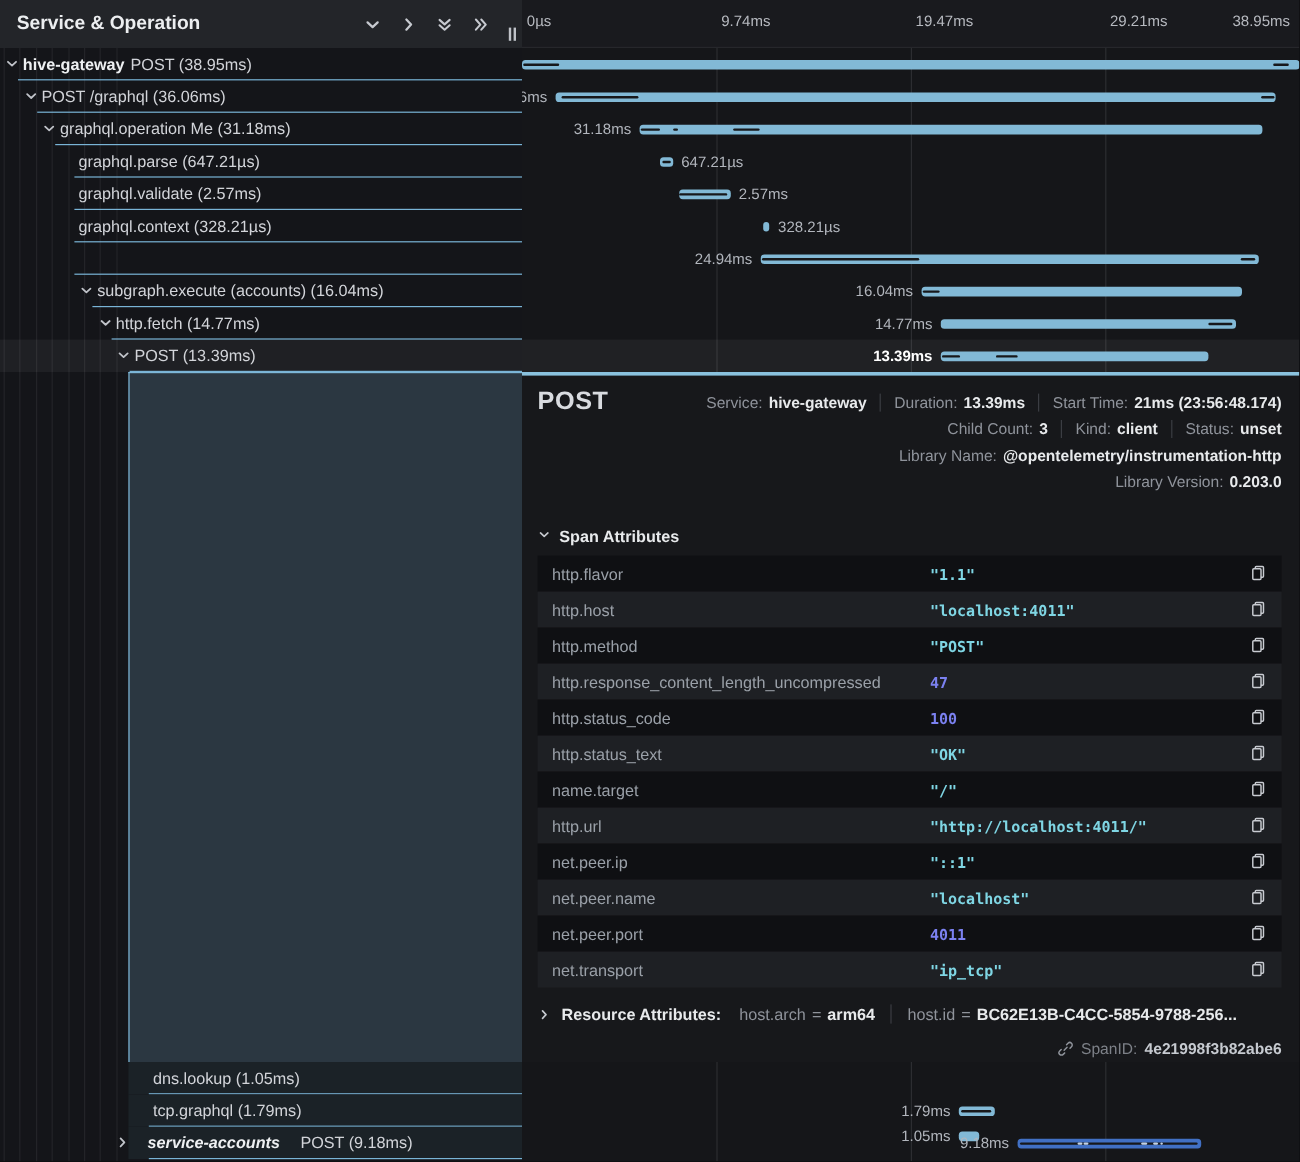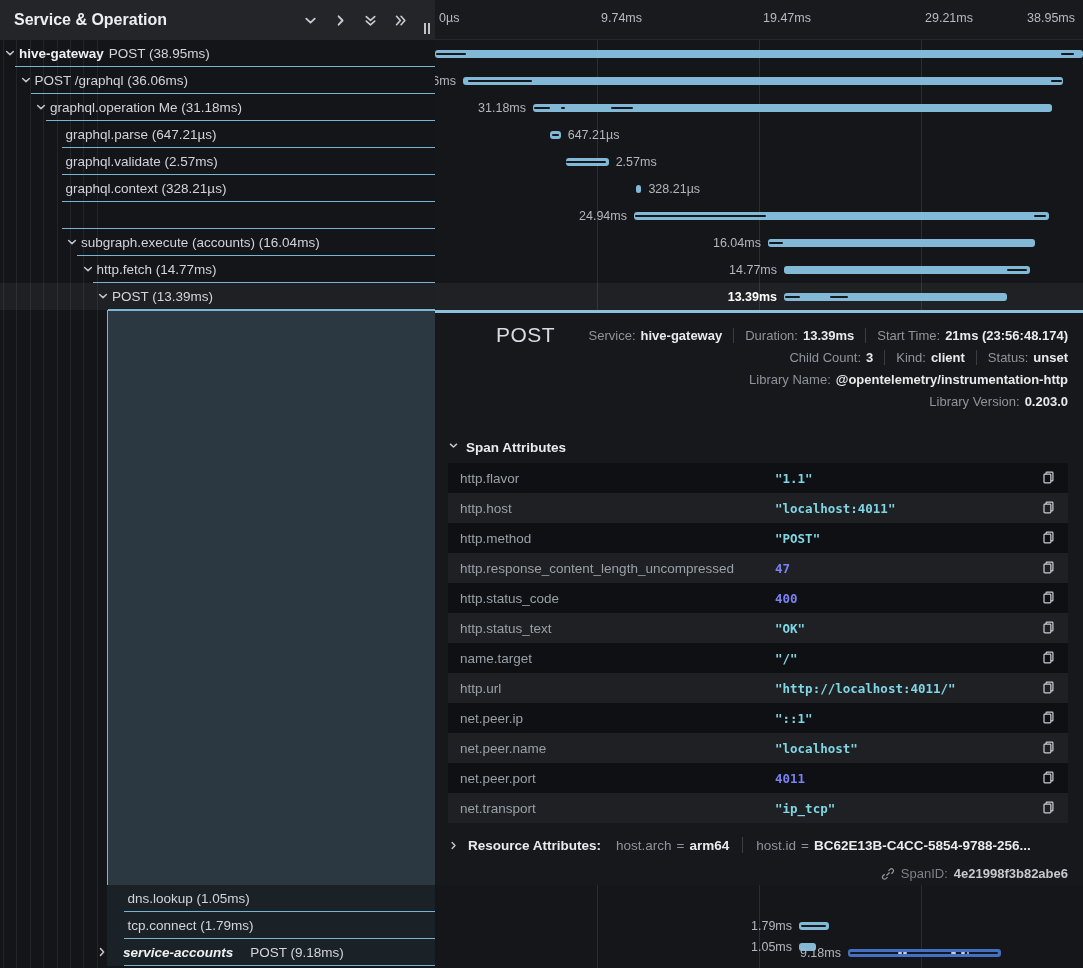--- a/index.html
+++ b/index.html
@@ -40,22 +40,22 @@
   .brow.sel{background:rgba(255,255,255,0.05);}
   .bar{position:absolute;top:10px;height:8px;border-radius:3px;background:#82b9d6;cursor:pointer;}
   .bar.alt{background:#4170c4;}
   .notch{position:absolute;top:13px;height:2px;background:#17181b;border-radius:1px;z-index:3;}
   .notch.lt{background:#c3d2e4;}
   .blabel{position:absolute;top:7px;font-size:12.5px;color:#b2b6bd;white-space:nowrap;}
   .blabel.selbl{color:#ffffff;font-weight:700;}
   
   #detail{position:absolute;left:0;top:310px;width:648px;height:575px;background:#17181b;
           border-top:3px solid #8ac2de;box-sizing:border-box;z-index:4;}
-  #d-title{position:absolute;left:13px;top:10px;font-size:21px;font-weight:400;color:#d9dbe0;
-           letter-spacing:0.5px;margin-left:48px;}
+  #d-title{position:absolute;left:13px;top:10px;font-size:21px;font-weight:700;color:#d9dbe0;
+           letter-spacing:0.5px;}
   .ov-line{position:absolute;right:15px;height:20px;display:flex;align-items:center;
            font-size:13px;color:#8f939b;white-space:nowrap;}
   .ov-val{color:#e8eaec;font-weight:700;margin-left:5px;}
   .ov-sep{width:1px;height:15px;background:#3b3d43;margin:0 11px;}
   #sa-header{position:absolute;left:13px;top:127px;display:flex;align-items:flex-start;gap:7px;
              font-size:13.5px;font-weight:700;color:#e8eaec;cursor:pointer;}
   #sa-header .schev{width:11px;height:11px;color:#c6c9cf;}
   #sa-header .schev svg{width:11px;height:11px;display:block;}
   #attr-table{position:absolute;left:13px;top:150px;width:620px;}
   .arow{position:relative;height:30px;display:flex;align-items:center;}
@@ -231,21 +231,21 @@
           <div class="tcontent" style="left: 112.5px;">
             <span class="tspacer"></span>
             <span>dns.lookup (1.05ms)</span>
           </div>
           <div class="uline" style="left: 123.5px;"></div>
         </div>
         <div class="trow" style="top: 912px;">
           <div class="brow-bg"></div>
           <div class="tcontent" style="left: 112.5px;">
             <span class="tspacer"></span>
-            <span>tcp.connect (1.79ms)</span>
+            <span>tcp.graphql (1.79ms)</span>
           </div>
           <div class="uline" style="left: 123.5px;"></div>
         </div>
         <div class="trow" style="top: 939px;">
           <div class="brow-bg"></div>
           <div class="tcontent" style="left: 96px; gap: 12px;">
             <span class="tchev">
               <svg viewBox="0 0 16 16" fill="none" stroke="currentColor" stroke-width="2" stroke-linecap="round" stroke-linejoin="round">
                 <path d="M6 3.5l4.2 4.5L6 12.5"></path>
               </svg>
@@ -407,21 +407,21 @@
             <span class="aval num">47</span>
             <span class="acopy">
               <svg viewBox="0 0 16 16" fill="none" stroke="currentColor" stroke-width="1.3" stroke-linejoin="round">
                 <path d="M5.4 4.3V3.1c0-.5.4-.9.9-.9h5.5c.5 0 .9.4.9.9v7.7c0 .5-.4.9-.9.9h-1.4"></path>
                 <rect x="3.2" y="4.3" width="7.3" height="9.4" rx="0.9"></rect>
               </svg>
             </span>
           </div>
           <div class="arow odd">
             <span class="akey">http.status_code</span>
-            <span class="aval num">400</span>
+            <span class="aval num">100</span>
             <span class="acopy">
               <svg viewBox="0 0 16 16" fill="none" stroke="currentColor" stroke-width="1.3" stroke-linejoin="round">
                 <path d="M5.4 4.3V3.1c0-.5.4-.9.9-.9h5.5c.5 0 .9.4.9.9v7.7c0 .5-.4.9-.9.9h-1.4"></path>
                 <rect x="3.2" y="4.3" width="7.3" height="9.4" rx="0.9"></rect>
               </svg>
             </span>
           </div>
           <div class="arow even">
             <span class="akey">http.status_text</span>
             <span class="aval str">"OK"</span>

